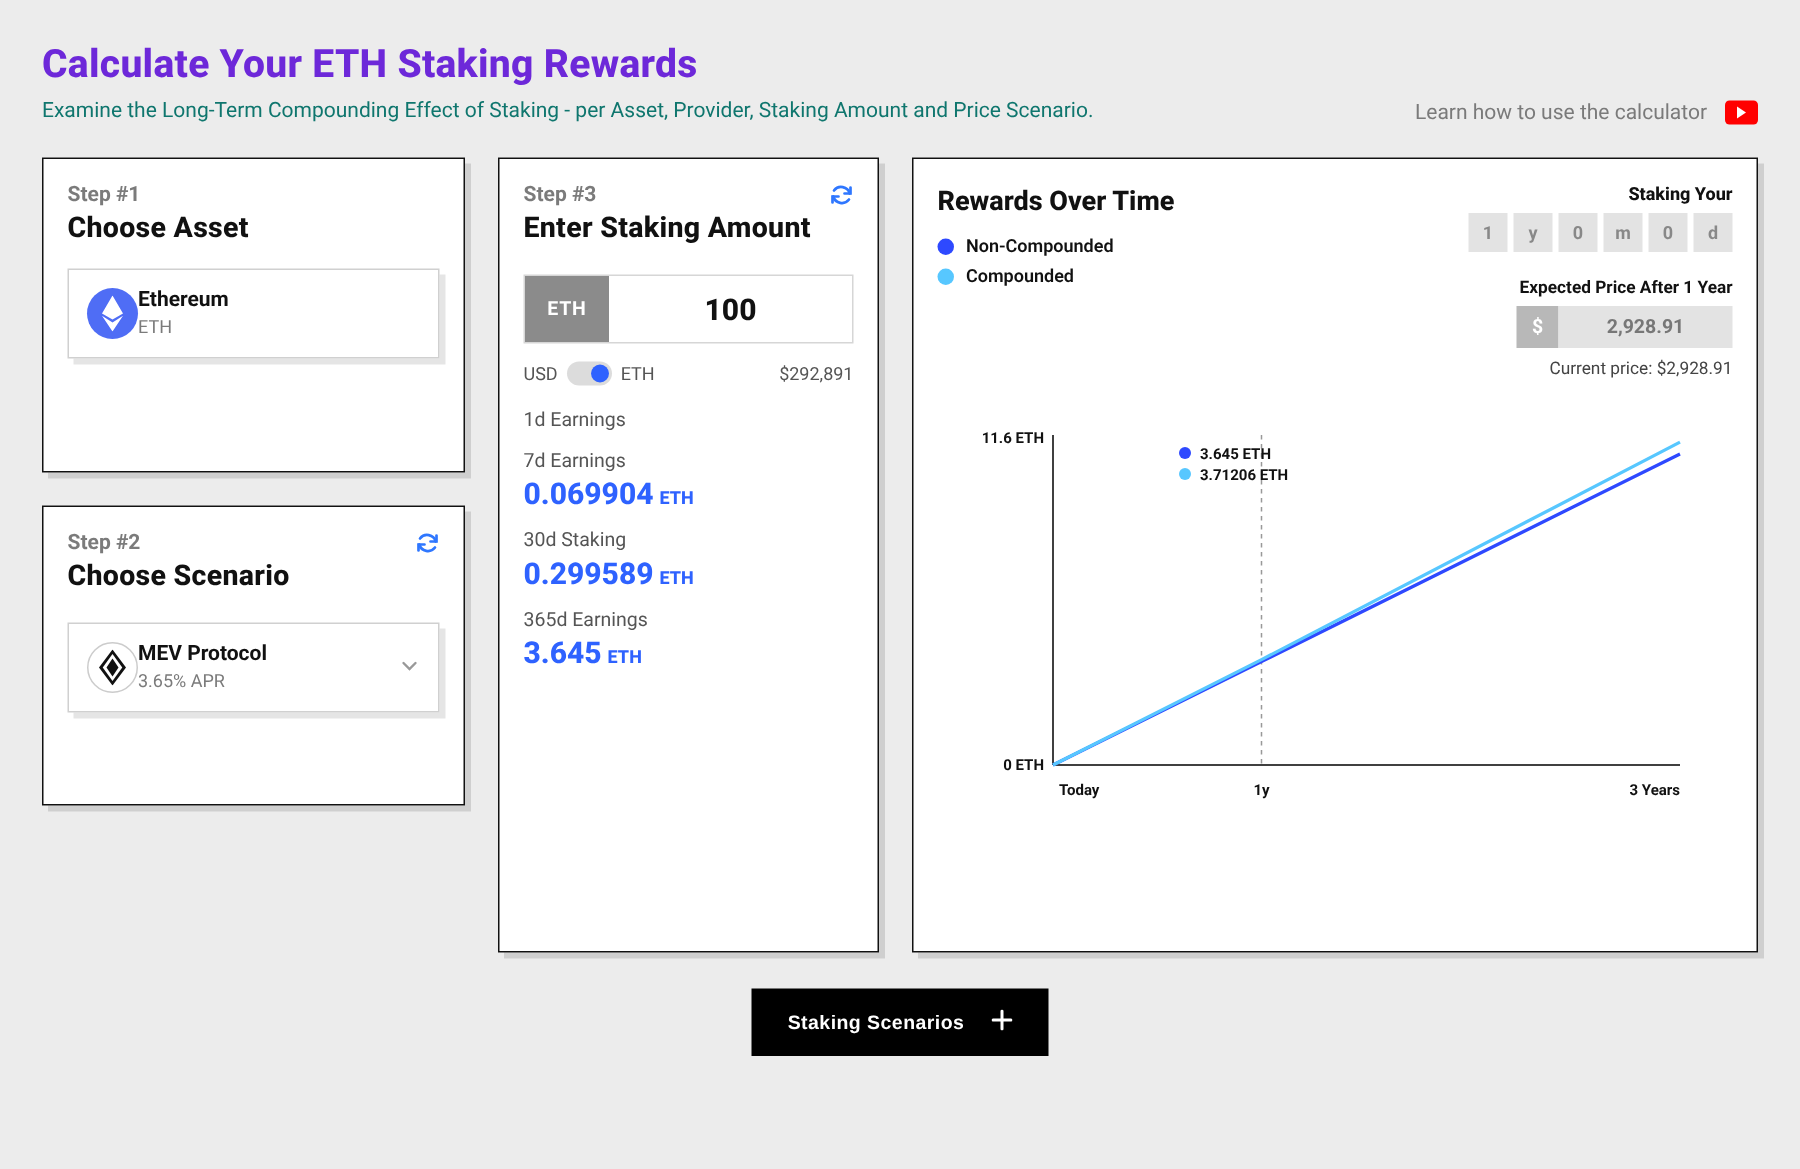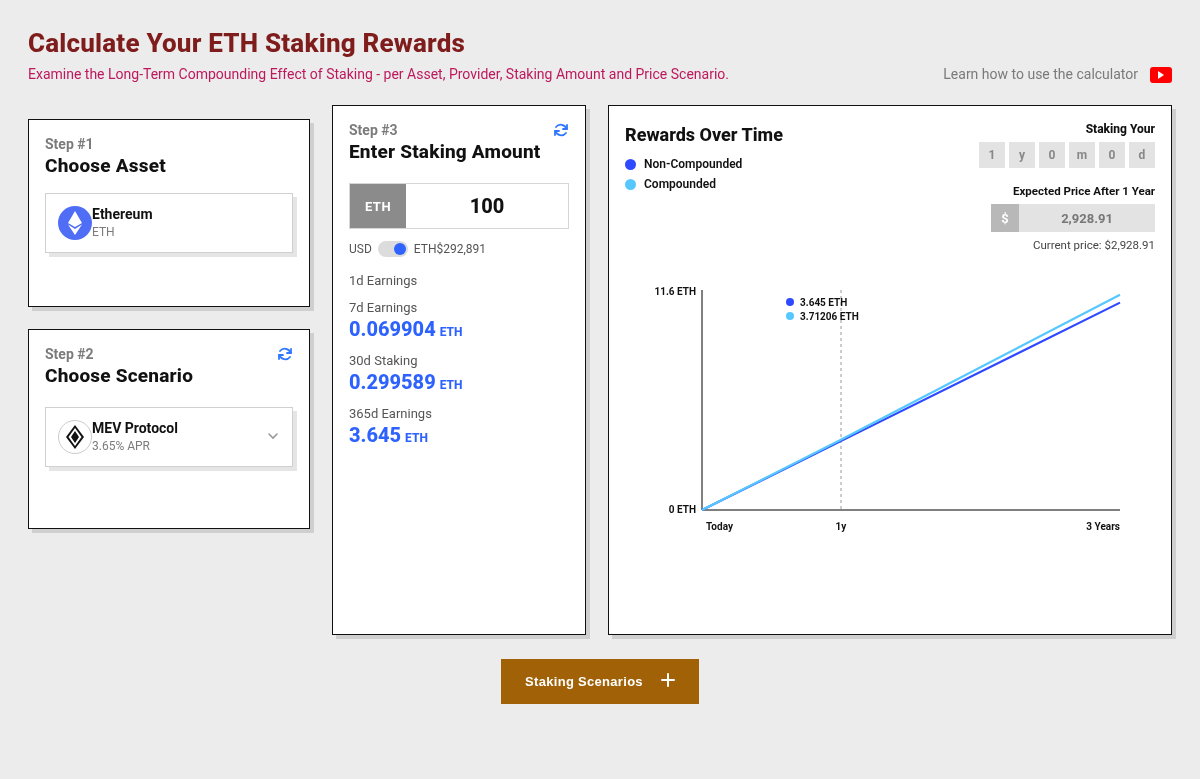--- a/index.html
+++ b/index.html
@@ -1,46 +1,46 @@
 <!DOCTYPE html>
 <html><head>
 <meta charset="utf-8">
 <style>
   html,body{margin:0;padding:0;background:#ececec;font-family:-apple-system,BlinkMacSystemFont,"Segoe UI",Roboto,Helvetica,Arial,sans-serif;color:#111;}
   *{box-sizing:border-box;}
   .page{width:1200px;min-height:779px;margin:0 auto;padding:28px 28px 20px 28px;}
-  h1.title{font-size:26px;font-weight:800;letter-spacing:.2px;margin:0 0 6px 0;color:#7f1d1d;}
+  h1.title{font-size:26px;font-weight:800;letter-spacing:.2px;margin:0 0 6px 0;color:#6d28d9;}
   .sub-row{display:flex;justify-content:space-between;align-items:center;margin-bottom:22px;}
-  .subtitle{font-size:14px;color:#be185d;}
+  .subtitle{font-size:14px;color:#0f766e;}
   .learn a{color:#7a7a7a;font-size:14px;text-decoration:none;margin-right:8px;}
   .yt{width:22px;height:16px;display:inline-block;background:#ff0000;border-radius:3px;position:relative;vertical-align:middle;}
   .yt::after{content:"";position:absolute;left:8px;top:4px;border-left:6px solid #fff;border-top:4px solid transparent;border-bottom:4px solid transparent;}
   .layout{display:flex;gap:22px;align-items:flex-start;}
   .col-left{width:282px;display:flex;flex-direction:column;gap:22px;}
   .col-mid{width:254px;}
   .col-right{flex:1;}
   .card{background:#fff;border:1px solid #111;box-shadow:4px 4px 0 0 rgba(0,0,0,.12);padding:16px 16px 18px 16px;}
   .step-label{color:#7b7b7b;font-weight:700;font-size:14px;margin-bottom:2px;}
   .step-title{font-weight:800;font-size:19px;letter-spacing:.2px;margin-bottom:16px;}
   .asset-box,.prov-box{background:#fff;border:1px solid #d0d0d0;box-shadow:4px 4px 0 0 rgba(0,0,0,.10);padding:12px;display:flex;align-items:center;}
   .eth-icon{width:34px;height:34px;border-radius:50%;background:#4f6df5;display:flex;align-items:center;justify-content:center;color:#fff;}
   .mev-icon{width:34px;height:34px;border-radius:50%;background:#fff;border:1px solid #ccc;display:flex;align-items:center;justify-content:center;}
   .asset-name,.prov-name{font-weight:700;font-size:14px;line-height:1.1;color:#111;}
   .asset-sym,.prov-apr{font-size:12px;color:#7b7b7b;margin-top:2px;}
   .card-hd{display:flex;justify-content:space-between;align-items:flex-start;margin-bottom:4px;}
   .refresh{color:#2f77ff;font-size:14px;}
   .chev{margin-left:auto;color:#999;}
-  .card.step1{height:188px;margin-top:14px;}
+  .card.step1{height:210px;}
   .card.step2{height:200px;}
   .card.step3{height:530px;}
   .card.chart{height:530px;}
   .amount-wrap{display:flex;border:1px solid #d6d6d6;height:46px;margin-top:4px;}
   .amount-pref{width:56px;background:#8b8b8b;color:#fff;display:flex;align-items:center;justify-content:center;font-weight:700;font-size:13px;letter-spacing:.5px;}
   .amount-val{flex:1;display:flex;align-items:center;justify-content:center;font-size:20px;font-weight:800;}
-  .unit-row{display:flex;align-items:center;margin:12px 0 16px 0;font-size:12px;color:#555;}
+  .unit-row{display:flex;justify-content:space-between;align-items:center;margin:12px 0 16px 0;font-size:12px;color:#555;}
   .toggle{display:inline-flex;align-items:center;gap:6px;}
   .switch{width:30px;height:16px;background:#dcdcdc;border-radius:8px;position:relative;}
   .knob{width:12px;height:12px;border-radius:50%;background:#2f62ff;position:absolute;top:2px;right:2px;}
   .earn-label{font-size:13px;color:#555;margin-top:12px;}
   .earn-val{font-size:20px;font-weight:800;color:#2e62ff;margin-top:2px;}
   .earn-unit{font-size:12px;font-weight:800;color:#2e62ff;margin-left:4px;}
   
   .chart-hd{display:flex;justify-content:space-between;gap:20px;}
   .chart-title{font-size:18px;font-weight:800;margin:2px 0 12px 0;}
   .legend{font-size:12px;font-weight:600;}
@@ -48,28 +48,28 @@
   .dot{width:11px;height:11px;border-radius:50%;}
   .dot.nc{background:#2e49ff;}
   .dot.cp{background:#57c7ff;}
   .stk-col{text-align:right;}
   .stk-label{font-size:12px;font-weight:800;margin-bottom:6px;}
   .time-boxes{display:flex;gap:4px;justify-content:flex-end;margin-bottom:12px;}
   .tbox{width:26px;height:26px;background:#e3e3e3;display:flex;align-items:center;justify-content:center;font-size:12px;font-weight:700;color:#888;}
   .price-label{font-size:11.5px;font-weight:700;margin-top:16px;margin-bottom:6px;}
   .price-input{display:flex;}
   .price-pref{width:28px;height:28px;background:#b8b8b8;color:#fff;display:flex;align-items:center;justify-content:center;font-size:13px;font-weight:700;}
-  .price-val{width:136px;height:28px;background:#e3e3e3;display:flex;align-items:center;justify-content:center;font-size:13px;font-weight:700;color:#777;}
+  .price-val{width:116px;height:28px;background:#e3e3e3;display:flex;align-items:center;justify-content:center;font-size:13px;font-weight:700;color:#777;}
   .cur-price{font-size:11.5px;color:#444;margin-top:6px;}
   .svg-chart{width:100%;height:300px;display:block;margin-top:8px;}
   .axis-lbl{font-size:10px;fill:#111;font-weight:700;font-family:inherit;}
   .tick-lbl{font-size:10px;fill:#111;font-weight:700;font-family:inherit;}
   .chart-note{font-size:10px;fill:#111;font-weight:700;font-family:inherit;}
   .footer-btn{display:flex;justify-content:center;margin-top:24px;}
-  .scenarios{background:#a16207;color:#fff;border:none;padding:14px 24px;font-weight:800;font-size:13px;letter-spacing:.3px;display:flex;align-items:center;gap:18px;cursor:pointer;}
+  .scenarios{background:#000000;color:#fff;border:none;padding:14px 24px;font-weight:800;font-size:13px;letter-spacing:.3px;display:flex;align-items:center;gap:18px;cursor:pointer;}
 </style>
 </head>
 <body>
 
 <div class="page">
   <h1 class="title">Calculate Your ETH Staking Rewards</h1>
   <div class="sub-row">
     <div class="subtitle">Examine the Long-Term Compounding Effect of Staking - per Asset, Provider, Staking Amount and Price Scenario.</div>
     <div class="learn">
       <a href="#">Learn how to use the calculator</a>

